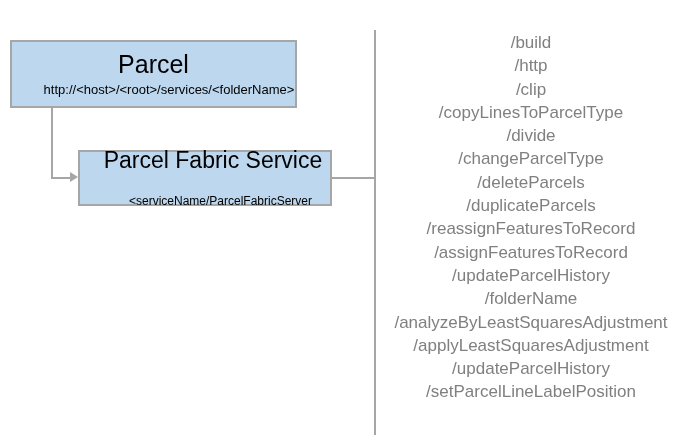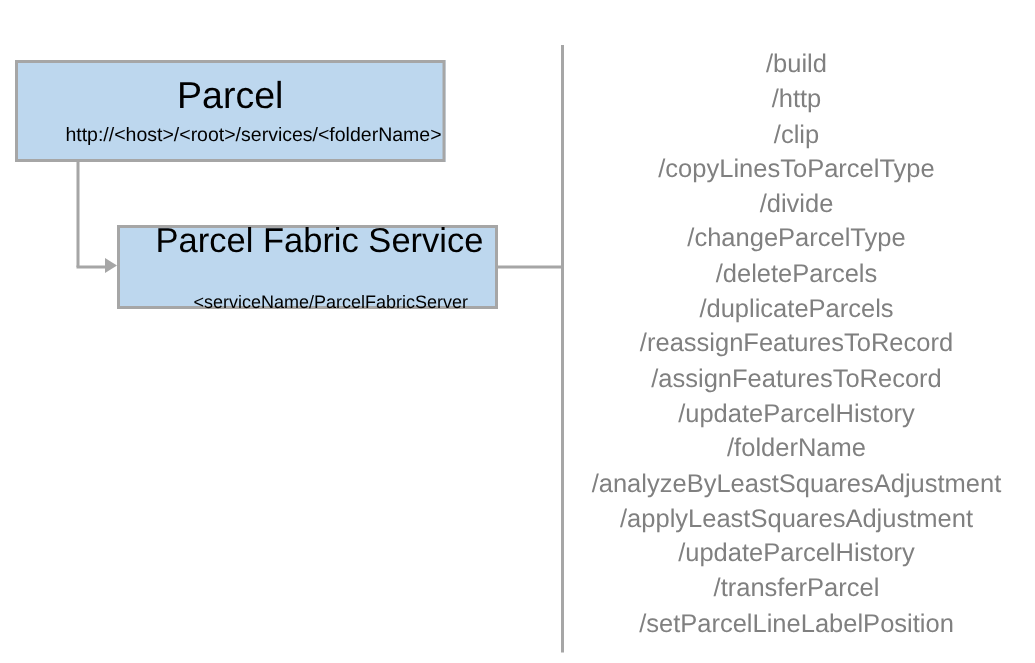--- a/index.html
+++ b/index.html
@@ -160,17 +160,16 @@
       <li>/changeParcelType</li>
       <li>/deleteParcels</li>
       <li>/duplicateParcels</li>
       <li>/reassignFeaturesToRecord</li>
       <li>/assignFeaturesToRecord</li>
       <li>/updateParcelHistory</li>
       <li>/folderName</li>
       <li>/analyzeByLeastSquaresAdjustment</li>
       <li>/applyLeastSquaresAdjustment</li>
       <li>/updateParcelHistory</li>
-      <li>/transferParcel</li>
       <li>/setParcelLineLabelPosition</li>
     </ul>
 
 </div>
 
 </body></html>

